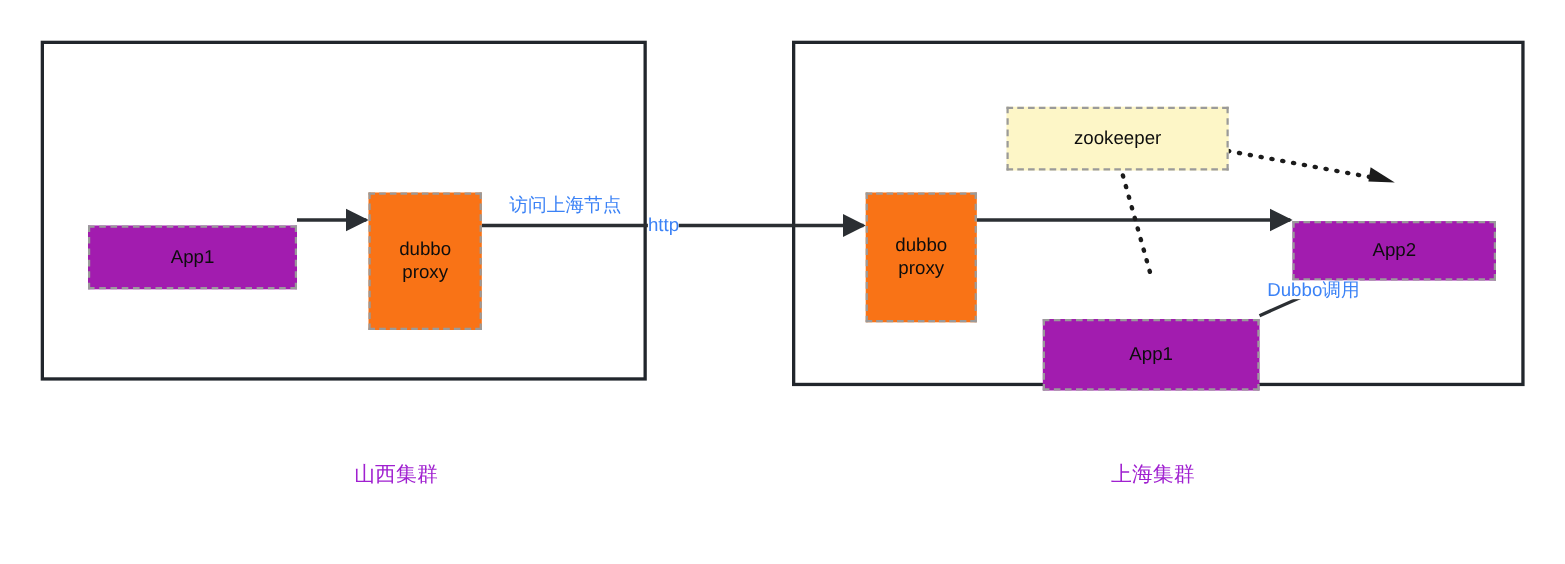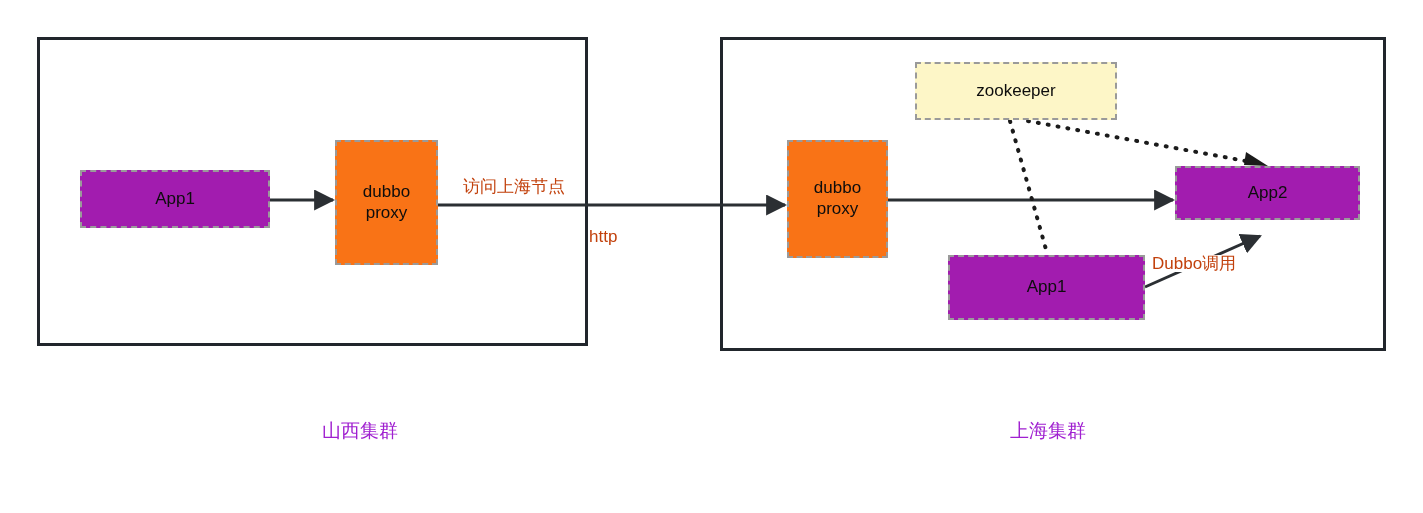--- a/index.html
+++ b/index.html
@@ -38,29 +38,30 @@
     box-sizing: border-box;
     border: 2px dashed #9a9a9a;
     display: flex;
     align-items: center;
     justify-content: center;
     text-align: center;
     color: #0d0d0d;
     font-size: 17px;
     line-height: 1.22;
     white-space: pre-line;
+    margin-top: 35px;
   }
   .node-green { background: #a21caf; }
   .node-cyan  { background: #f97316; }
   .node-yellow{ background: #fdf6c7; }
 
   .edge-label {
     position: absolute;
     font-size: 17px;
-    color: #c2410c;
+    color: #3b82f6;
     background: #ffffff;
     white-space: nowrap;
     line-height: 1;
   }
   .cluster-caption {
     position: absolute;
     font-size: 19px;
     color: #a020d0;
     white-space: nowrap;
     text-align: center;
@@ -120,21 +121,21 @@
   <div class="node node-green" style="left:1175px; top:166px; width:185px; height:54px;">
     <span>App2</span>
   </div>
 
   <div class="node node-green" style="left:948px; top:255px; width:197px; height:65px;">
     <span>App1</span>
   </div>
 
   <div class="edge-label" style="left:463px; top:178px;">访问上海节点</div>
 
-  <div class="edge-label" style="left:589px; top:196px;margin-top:32px;">http</div>
+  <div class="edge-label" style="left:589px; top:196px;">http</div>
 
   <div class="edge-label" style="left:1152px; top:255px;">Dubbo调用</div>
 
   <div class="cluster-caption" style="left:988px; top:418px; width:120px;">上海集群</div>
 
   <div class="cluster-caption" style="left:300px; top:418px; width:120px;">山西集群</div>
 
 </div>
 
 </body></html>

